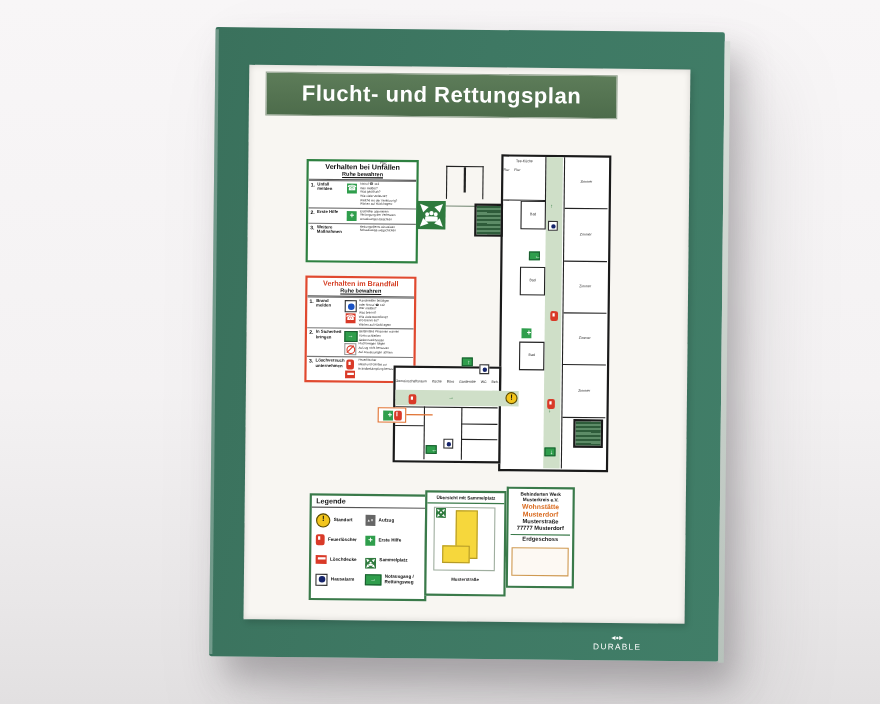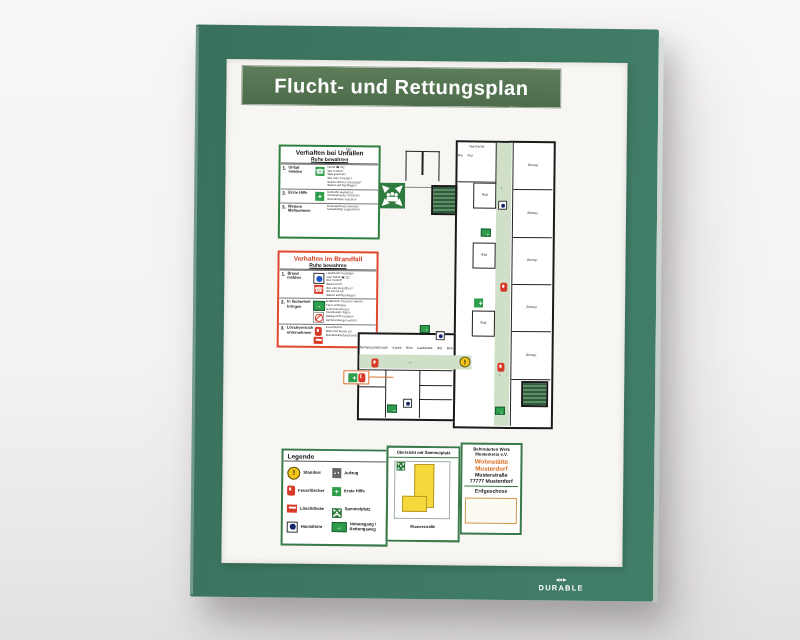--- a/index.html
+++ b/index.html
@@ -101,21 +101,21 @@
   .ov-street{font-weight:bold;font-size:4px;text-align:center;color:#111;}
   .address{position:absolute;left:238px;top:381px;width:62px;height:92px;border:2px solid #3a7a4a;background:#fff;
     text-align:center;padding:2px 2px 0 2px;box-sizing:border-box;}
   .ad-s{font-weight:bold;font-size:4.3px;line-height:1.25;color:#111;}
   .ad-o{font-weight:bold;font-size:6.2px;line-height:1.15;color:#d96a1e;}
   .ad-m{font-weight:bold;font-size:5.2px;line-height:1.25;color:#111;}
   .ad-floor{font-size:5.2px;font-weight:bold;color:#222;border-top:1px solid #3a7a4a;margin-top:1px;padding:1.5px 0;}
   .ad-box{height:24px;border:1px solid #cf9a52;background:#fdf9f3;margin:2px 1px 0 1px;}
   
   .durable{position:absolute;left:345px;top:549px;width:52px;text-align:center;color:#fff;}
-  .durable .dname{font-weight:bold;font-size:7.5px;letter-spacing:1.2px;display:block;}
+  .durable .dname{font-weight:normal;font-size:7.5px;letter-spacing:1.2px;display:block;}
   .durable svg{display:block;margin:0 auto 1px auto;}
 </style>
 </head>
 <body>
 
 <div class="stage">
   <div class="frame">
     <div class="page">
 
       <div class="banner">

